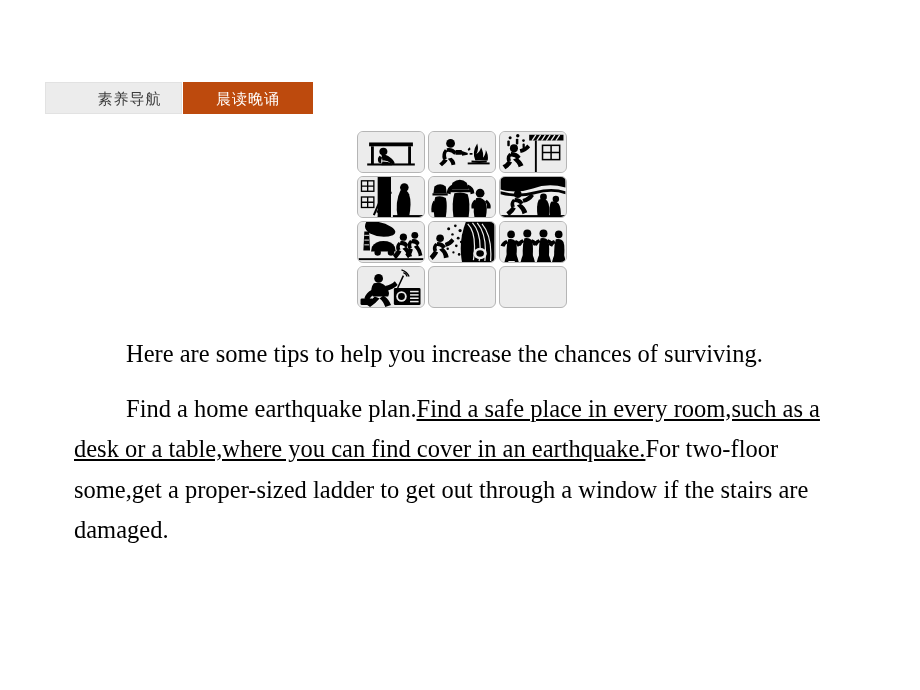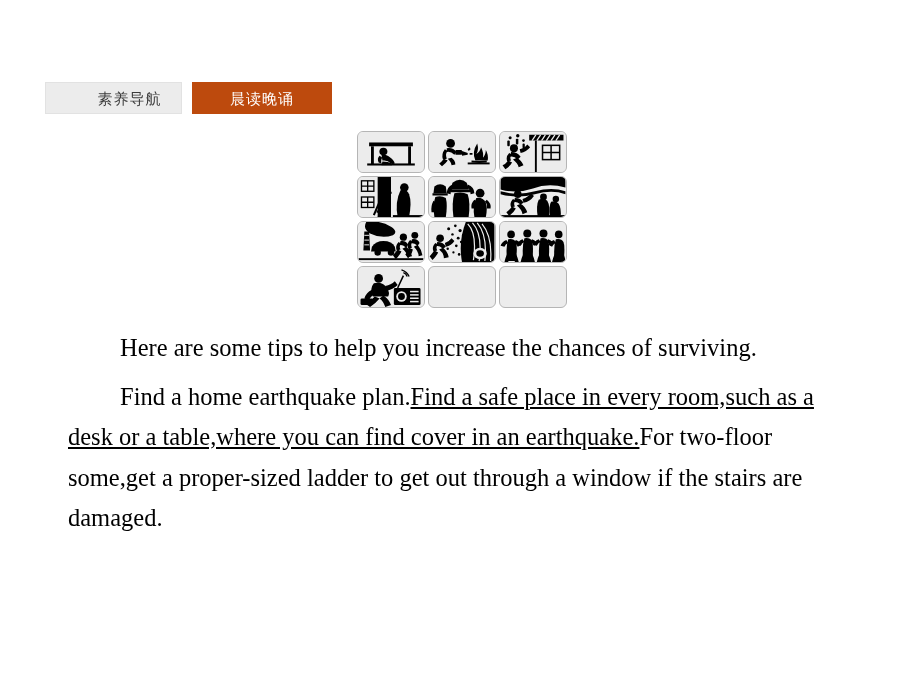--- a/index.html
+++ b/index.html
@@ -35,25 +35,25 @@
     white-space: nowrap;
   }
   .tab-inactive {
     width: 137px;
     background: #ececec;
     color: #3b3b3b;
     border: 1px solid #e2e2e2;
     padding-left: 32px;
   }
   .tab-active {
-    width: 140px;
+    width: 130px;
     background: #bd4a0d;
     color: #ffffff;
     border: 1px solid #bd4a0d;
-    margin-left: 10px;
+    margin-left: 1px;
   }
 
   
   .pictogram-grid {
     position: absolute;
     left: 357px;
     top: 131px;
     display: grid;
     grid-template-columns: repeat(3, 68px);
     grid-template-rows: repeat(4, 42px);
@@ -84,21 +84,21 @@
     position: absolute;
     left: 60px;
     top: 320px;
     width: 812px;
     font-size: 24.5px;
     line-height: 40.5px;
     color: #000000;
     font-family: "Liberation Serif", "DejaVu Serif", serif;
   }
   .passage p {
-    margin: 8px;
+    margin: 14px;
     text-indent: 52px;
   }
   .underlined {
     text-decoration: underline;
     text-underline-offset: 2px;
   }
 </style>
 </head>
 <body>
 

